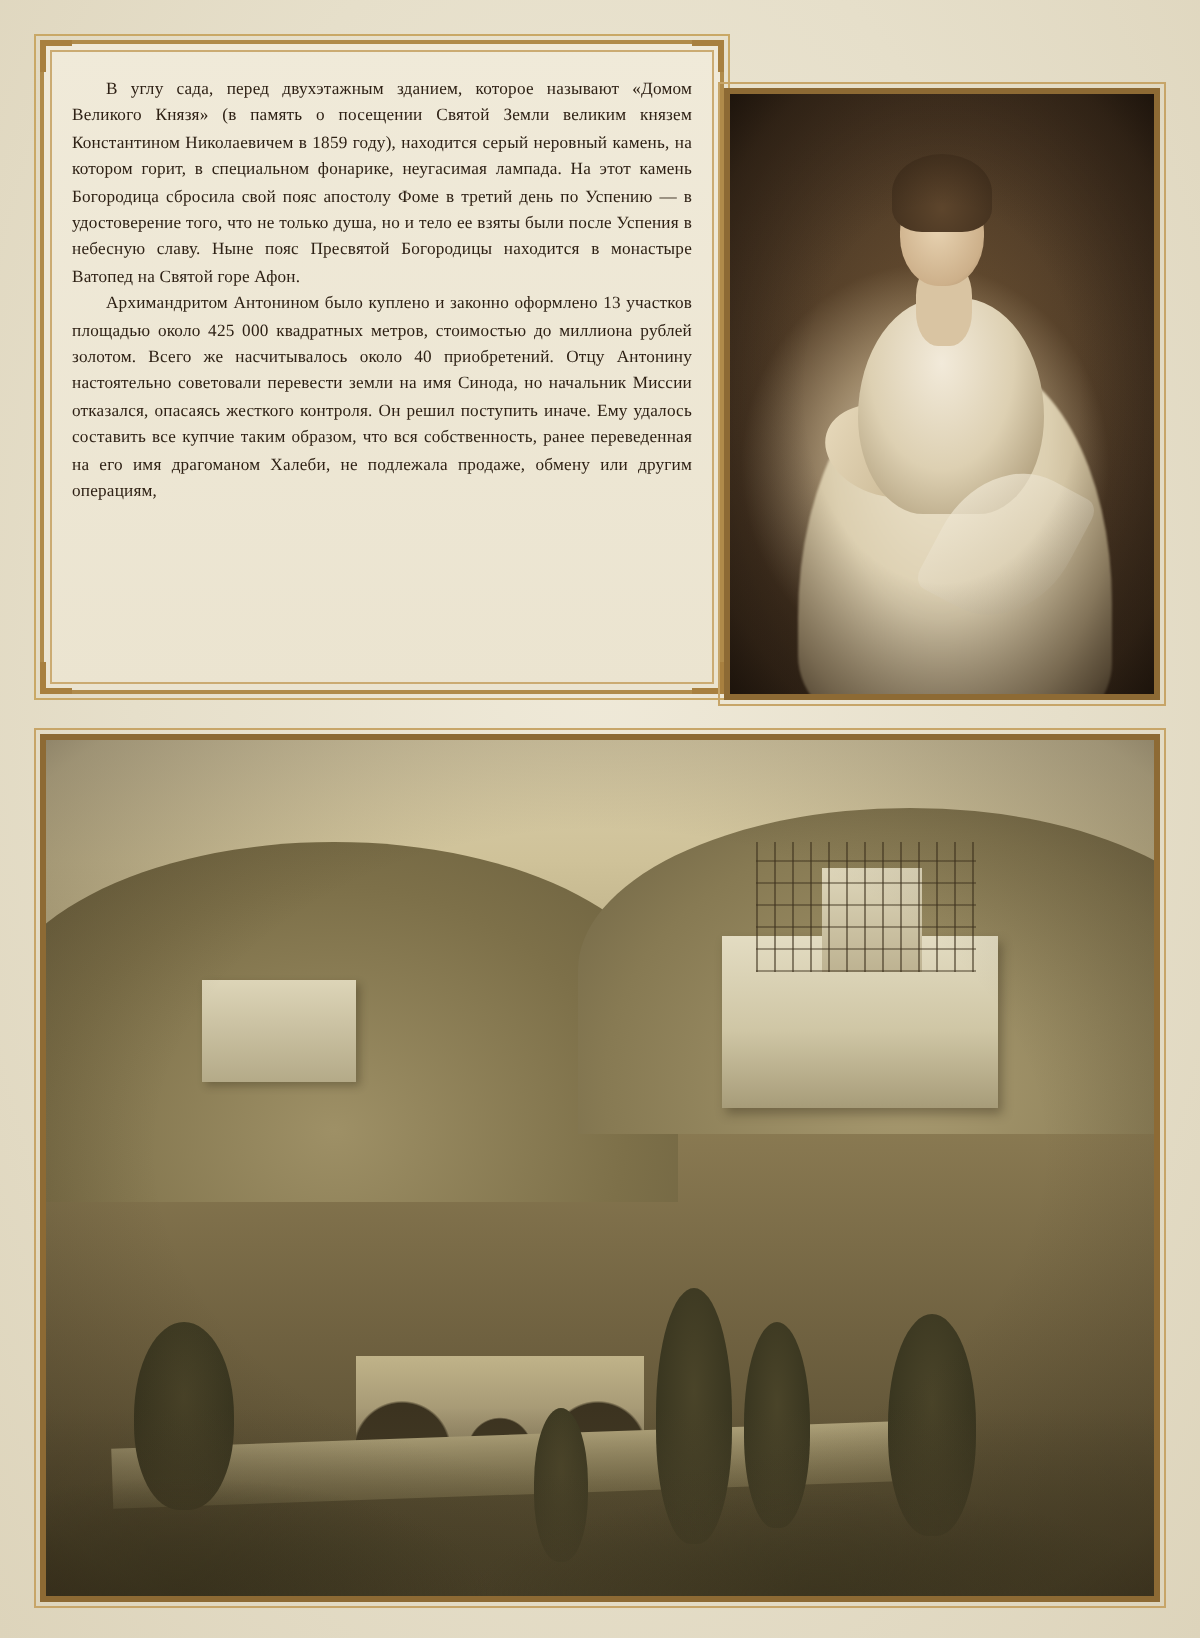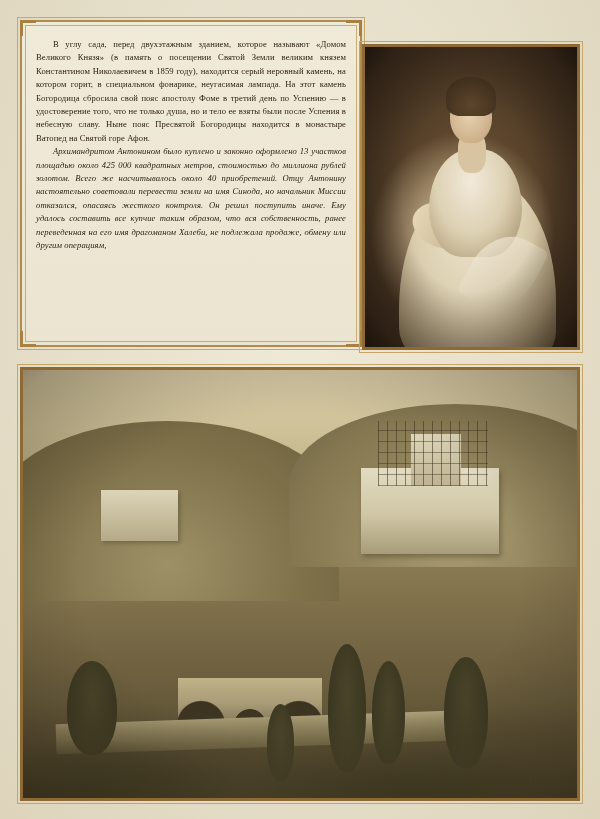--- a/index.html
+++ b/index.html
@@ -65,21 +65,21 @@
   .body-text {
     margin: 0;
     font-size: 8.6px;
     line-height: 13.4px;
     text-align: justify;
     color: #2e2115;
     text-indent: 17px;
     font-family: "Liberation Serif", serif;
     letter-spacing: 0.1px;
   }
-  .body-text + .body-text { margin-top: 0; font-style: italic; }
+  .body-text + .body-text { margin-top: 0; }
 
   
   .portrait-frame {
     position: relative;
     width: 212px;
     height: 300px;
     flex: 0 0 auto;
     margin-top: 24px;
     border: 3px solid #8d6a34;
     outline: 1px solid #c7a568;

